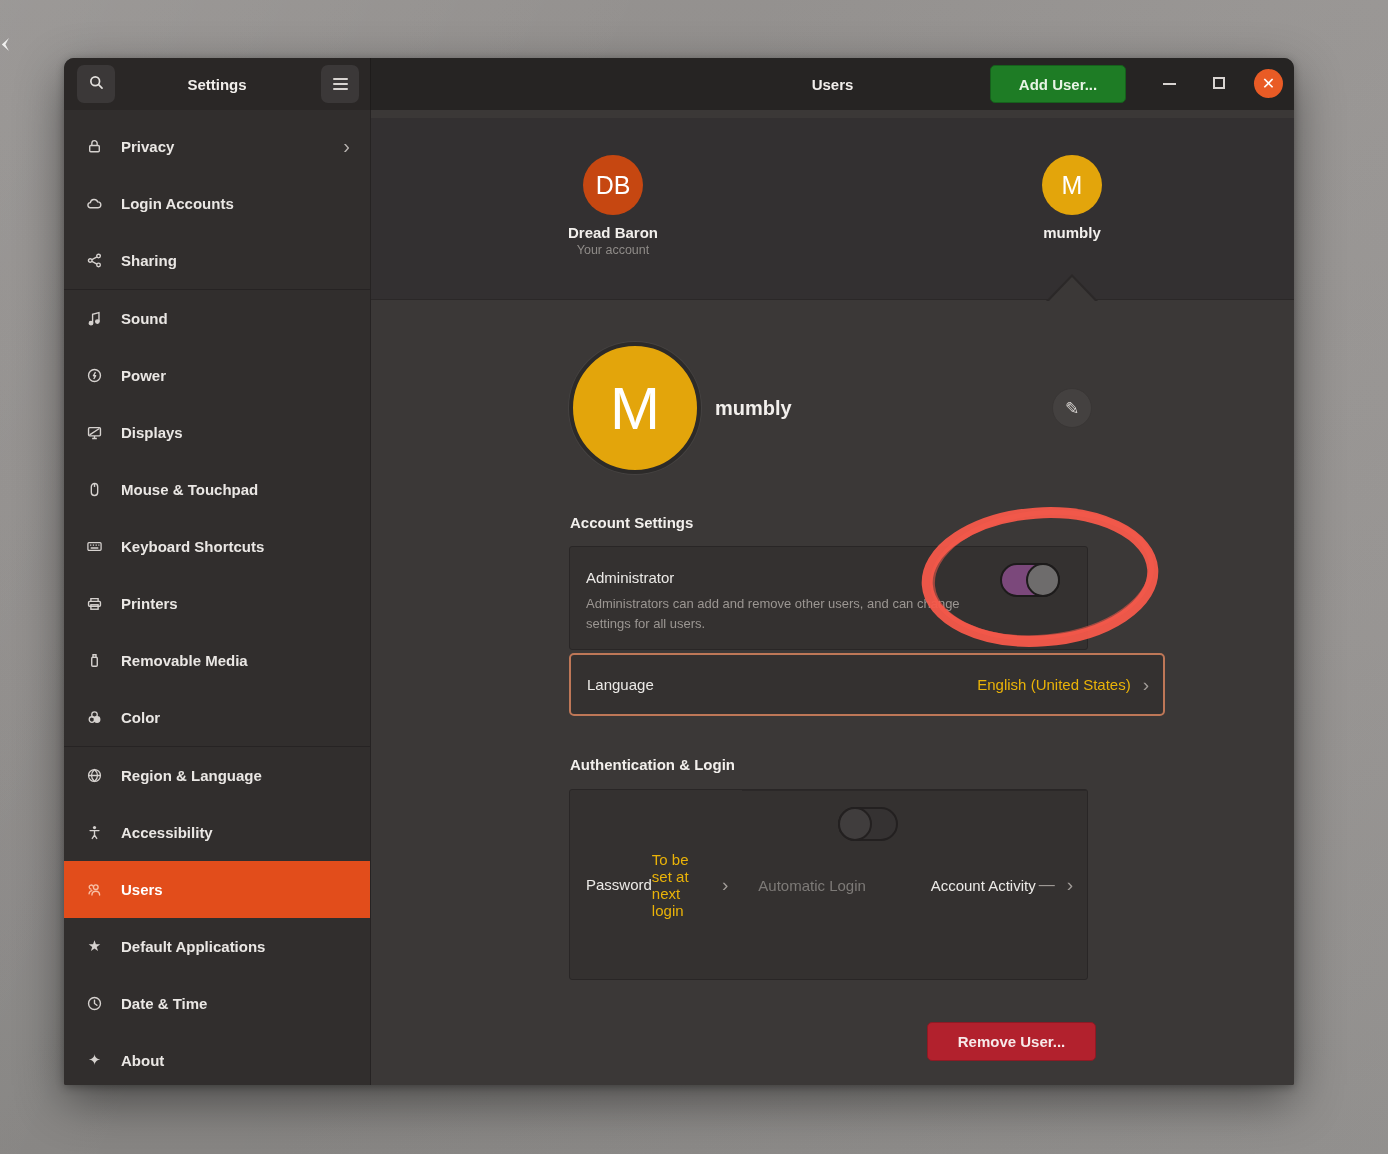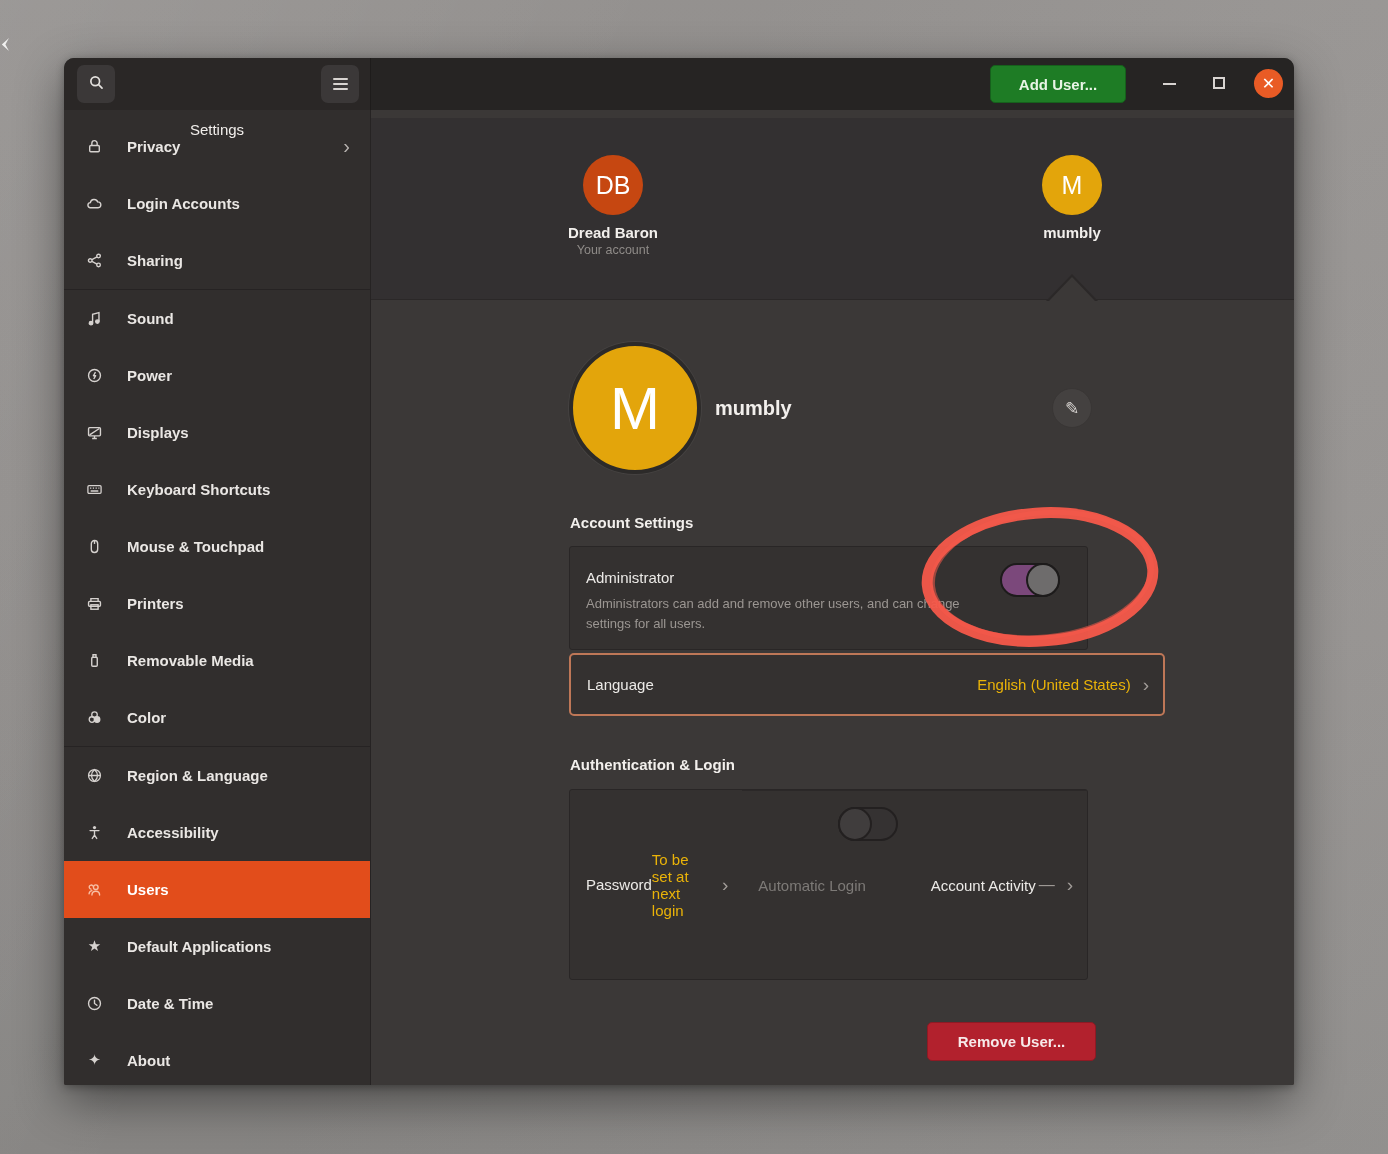--- a/index.html
+++ b/index.html
@@ -29,21 +29,21 @@
   }
   
   .titlebar { display:flex; height:52px; }
   .tb-left {
     width:307px; flex:0 0 307px; position:relative;
     background:#2a2726; border-right:1px solid #1e1c1b;
   }
   .tb-right { flex:1; position:relative; background:#262423; }
   .tb-title {
     position:absolute; left:50%; top:50%; transform:translate(-50%,-50%);
-    color:#f1eeeb; font-size:15px; font-weight:400; white-space:nowrap;margin-top:45px;
+    color:#f1eeeb; font-size:15px; font-weight:700; white-space:nowrap;
   }
   .icon-btn {
     position:absolute; top:7px; width:38px; height:38px; border-radius:7px;
     background:#3b3838; display:flex; align-items:center; justify-content:center;
   }
   .icon-btn.search { left:13px; }
   .icon-btn.menu   { right:11px; }
   .hamburger { display:flex; flex-direction:column; gap:3px; }
   .hamburger i { display:block; width:15px; height:2px; background:#d8d4d1; border-radius:1px; }
   .add-user-btn {
@@ -61,21 +61,21 @@
   }
   
   .win-body { display:flex; height:975px; }
   
   .sidebar {
     width:307px; flex:0 0 307px; background:#312e2d; border-right:1px solid #262323;
     padding-top:8px; overflow:hidden;
   }
   .side-item {
     height:57px; display:flex; align-items:center; padding:0 16px 0 22px;
-    color:#eae7e4; font-size:15px; font-weight:600; position:relative;gap:6px;
+    color:#eae7e4; font-size:15px; font-weight:600; position:relative;
   }
   .side-item .s-icon { width:17px; height:17px; margin-right:18px; display:flex; align-items:center; justify-content:center; color:#d6d2cf; flex:0 0 17px; }
   .side-item .s-icon svg { display:block; }
   .side-item .s-label { flex:1; white-space:nowrap; }
   .side-item .chev { color:#b7b3b0; font-size:20px; font-weight:400; margin-right:4px; }
   .side-item.selected { background:#e24d1b; color:#ffffff; }
   .side-item.selected .s-icon { color:#f8c0a6; }
   .side-sep { height:1px; background:#262323; margin:0; }
   .glyph-icon { font-size:15px; line-height:1; color:#d6d2cf; font-family:"DejaVu Sans",sans-serif; }
   
@@ -247,35 +247,35 @@
           <span class="s-icon">
               <svg width="17" height="17" viewBox="0 0 16 16" fill="none" stroke="currentColor" stroke-width="1.3">
                 <rect x="2.4" y="3.4" width="11.2" height="7.8" rx="1"></rect>
                 <path d="M3.4 10.2l9.2-6M5.8 13.6h4.4M8 11.2v2.4"></path>
               </svg>
             </span>
           <span class="s-label">Displays</span>
         </div>
         <div class="side-item">
           <span class="s-icon">
+              <svg width="17" height="17" viewBox="0 0 16 16" fill="none" stroke="currentColor" stroke-width="1.3">
+                <rect x="5" y="2.4" width="6" height="11.2" rx="3"></rect>
+                <path d="M8 2.4v3.2"></path>
+              </svg>
+            </span>
+          <span class="s-label">Mouse &amp; Touchpad</span>
+        </div>
+        <div class="side-item">
+          <span class="s-icon">
               <svg width="17" height="17" viewBox="0 0 16 16" fill="none" stroke="currentColor" stroke-width="1.2">
                 <rect x="1.8" y="4.4" width="12.4" height="7.2" rx="1"></rect>
                 <path d="M3.8 6.6h1.2M6.4 6.6h1.2M9 6.6h1.2M11.6 6.6h1M4.4 9.4h7.2"></path>
               </svg>
             </span>
           <span class="s-label">Keyboard Shortcuts</span>
-        </div>
-        <div class="side-item">
-          <span class="s-icon">
-              <svg width="17" height="17" viewBox="0 0 16 16" fill="none" stroke="currentColor" stroke-width="1.3">
-                <rect x="5" y="2.4" width="6" height="11.2" rx="3"></rect>
-                <path d="M8 2.4v3.2"></path>
-              </svg>
-            </span>
-          <span class="s-label">Mouse &amp; Touchpad</span>
         </div>
         <div class="side-item">
           <span class="s-icon">
               <svg width="17" height="17" viewBox="0 0 16 16" fill="none" stroke="currentColor" stroke-width="1.3">
                 <path d="M4.6 6V3.4h6.8V6"></path>
                 <rect x="2.4" y="6" width="11.2" height="4.6" rx="1"></rect>
                 <rect x="4.6" y="9.2" width="6.8" height="4.2"></rect>
               </svg>
             </span>
           <span class="s-label">Printers</span>

